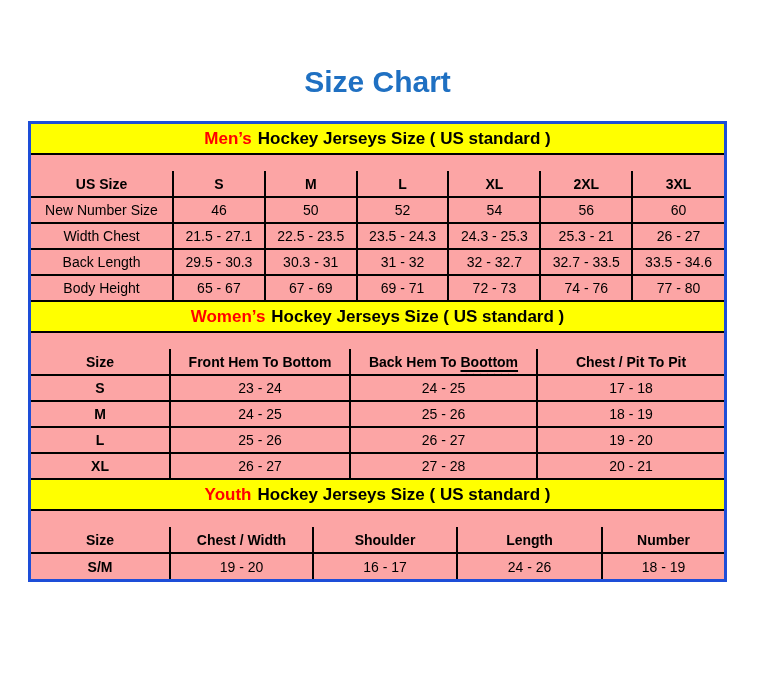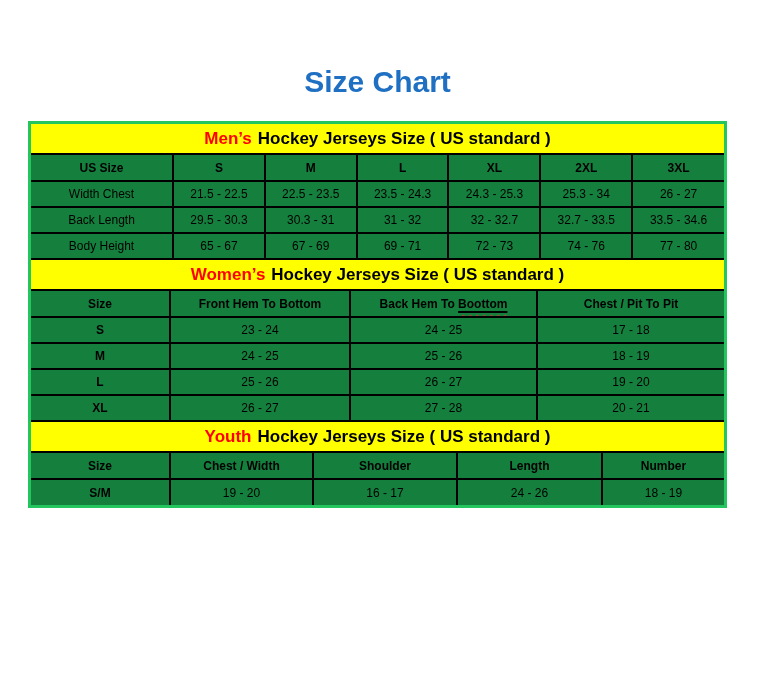--- a/index.html
+++ b/index.html
@@ -15,34 +15,35 @@
   .wrap { position: absolute; left: 28px; top: 0; width: 699px; }
   .title {
     margin-top: 64px;
     text-align: center;
     font-size: 30px;
     font-weight: bold;
     color: #1F70C2;
     letter-spacing: 0px;
     line-height: 1.2;
   }
-  .chart { margin-top: 21px; border: 3px solid #22c55e; background: #15803d; }
+  .chart { margin-top: 21px; border: 3px solid #1d4ed8; background: #fca5a5; }
   .band {
     background: #FFFF00;
     border-bottom: 2px solid #000000;
     height: 31px;
     display: flex; align-items: center; justify-content: center;
     font-weight: bold; font-size: 17px;
   }
   .band .red { color: #FF0000; margin-right: 6px; }
   table {
     width: 100%;
     border-collapse: collapse;
     table-layout: fixed;
-    font-size: 12px;
+    font-size: 14px;
+    margin-top: 16px;
   }
   td {
     border-right: 2px solid #000000;
     border-bottom: 2px solid #000000;
     height: 26px;
     text-align: center;
     vertical-align: middle;
     padding: 0;
     overflow: hidden;
     white-space: nowrap;
@@ -89,26 +90,35 @@
           <tr class="head">
         <td>US Size</td>
         <td>S</td>
         <td>M</td>
         <td>L</td>
         <td>XL</td>
         <td>2XL</td>
         <td>3XL</td>
       </tr>
       <tr>
+        <td>New Number Size</td>
+        <td>46</td>
+        <td>50</td>
+        <td>52</td>
+        <td>54</td>
+        <td>56</td>
+        <td>60</td>
+      </tr>
+      <tr>
         <td>Width Chest</td>
-        <td>21.5 - 22.5</td>
+        <td>21.5 - 27.1</td>
         <td>22.5 - 23.5</td>
         <td>23.5 - 24.3</td>
         <td>24.3 - 25.3</td>
-        <td>25.3 - 34</td>
+        <td>25.3 - 21</td>
         <td>26 - 27</td>
       </tr>
       <tr>
         <td>Back Length</td>
         <td>29.5 - 30.3</td>
         <td>30.3 - 31</td>
         <td>31 - 32</td>
         <td>32 - 32.7</td>
         <td>32.7 - 33.5</td>
         <td>33.5 - 34.6</td>

